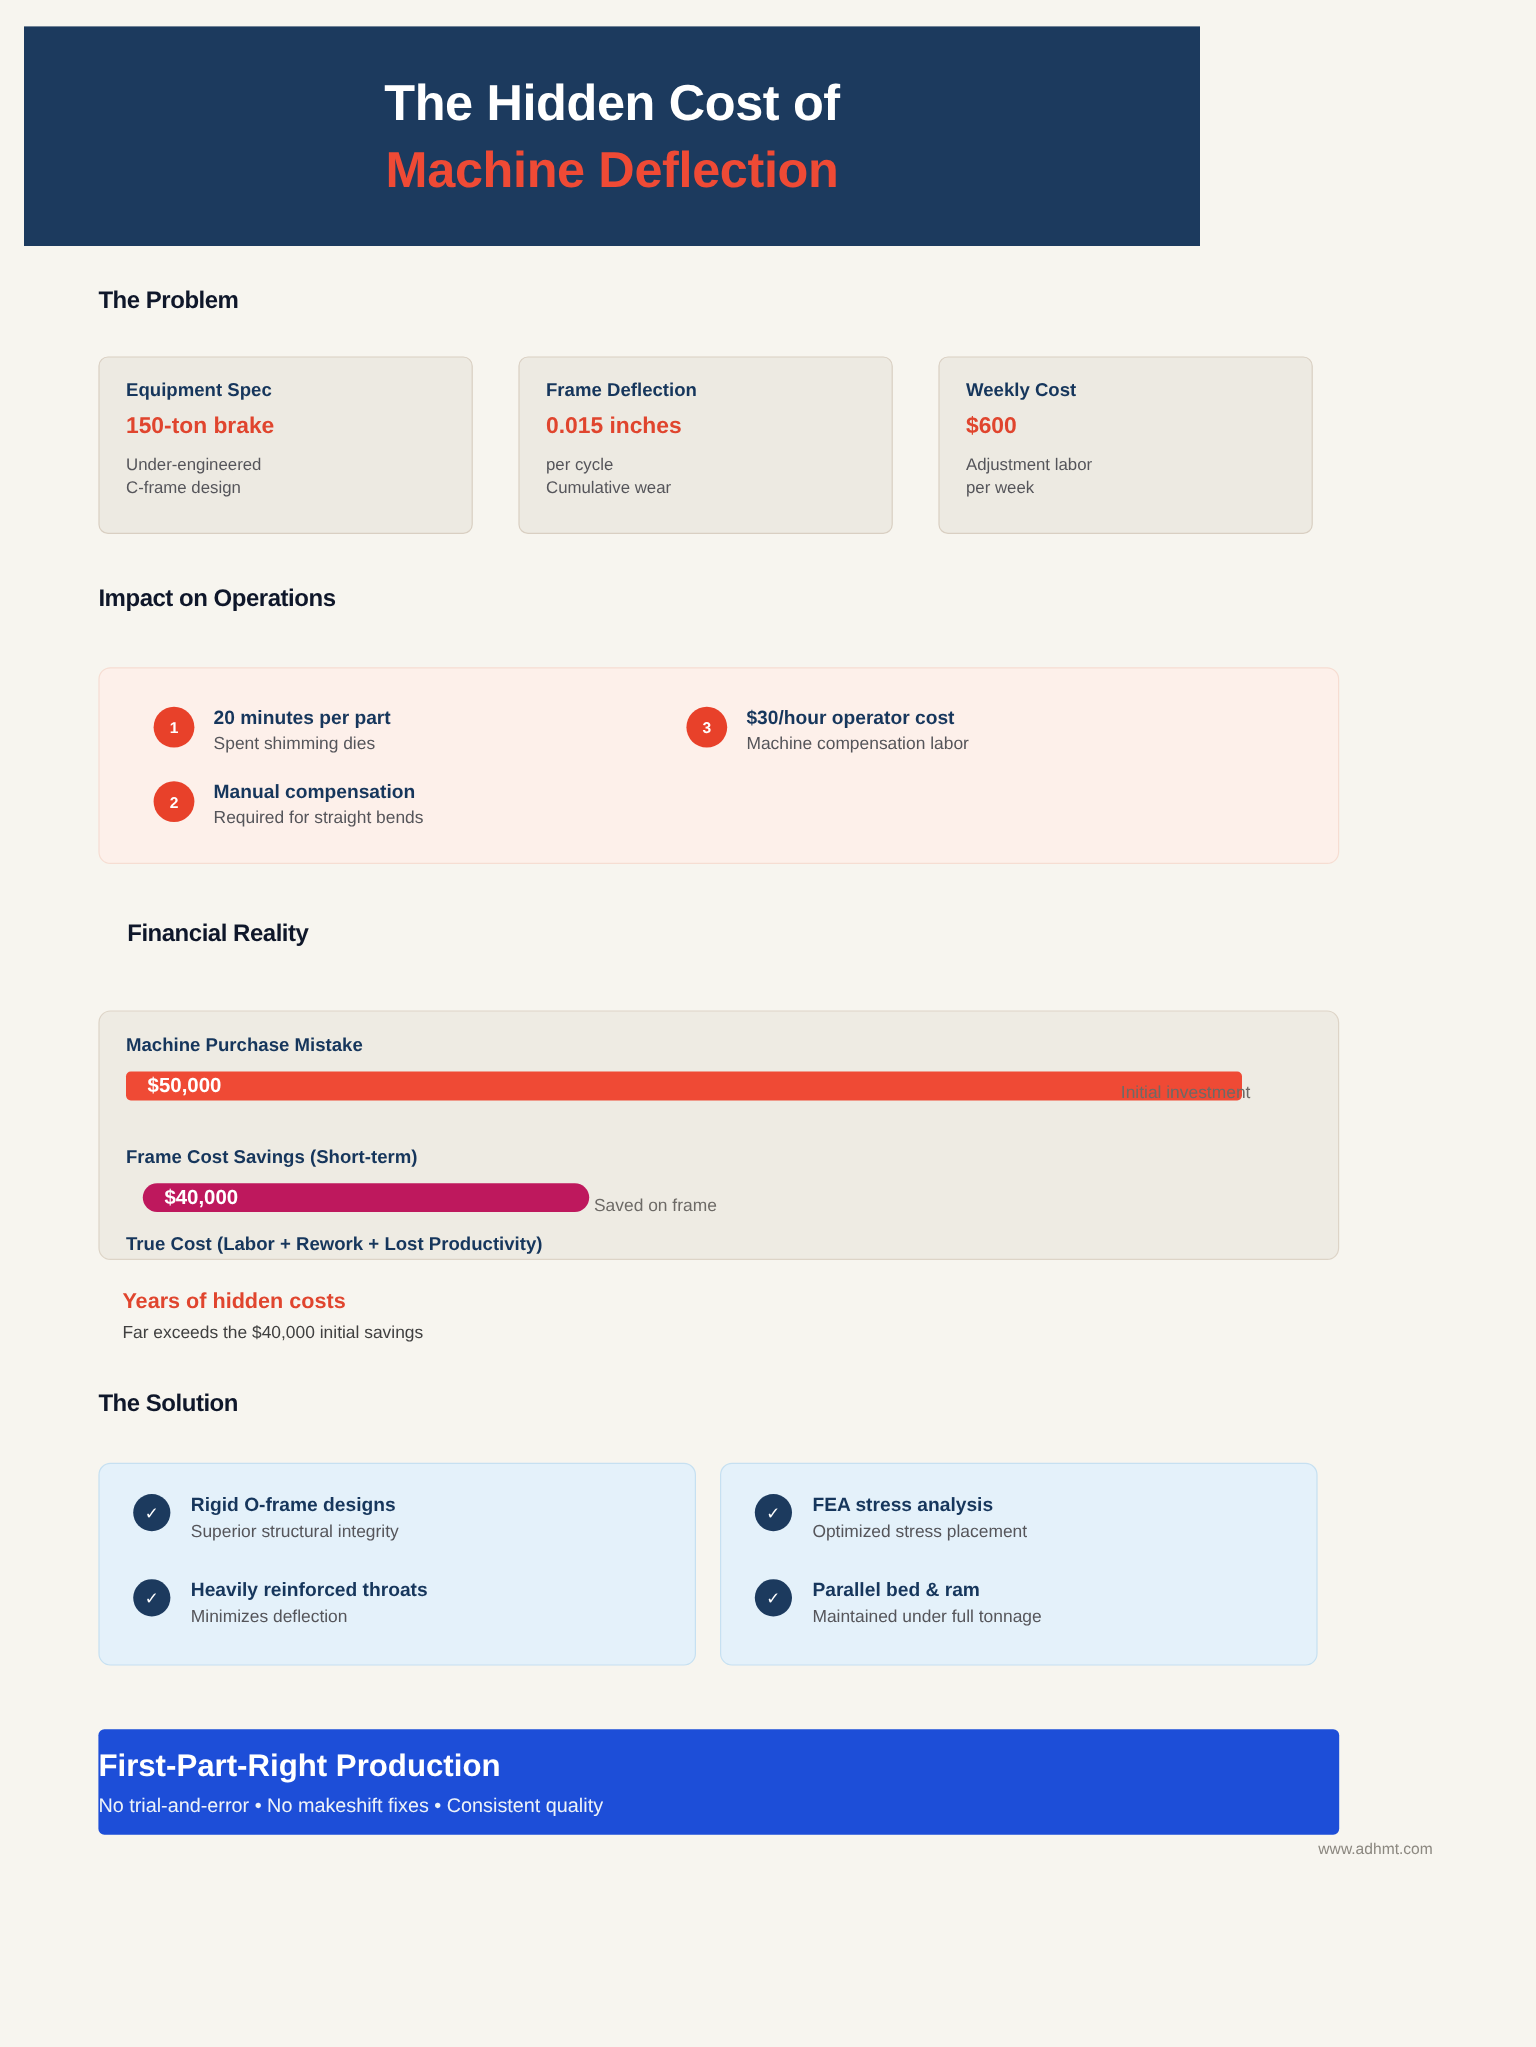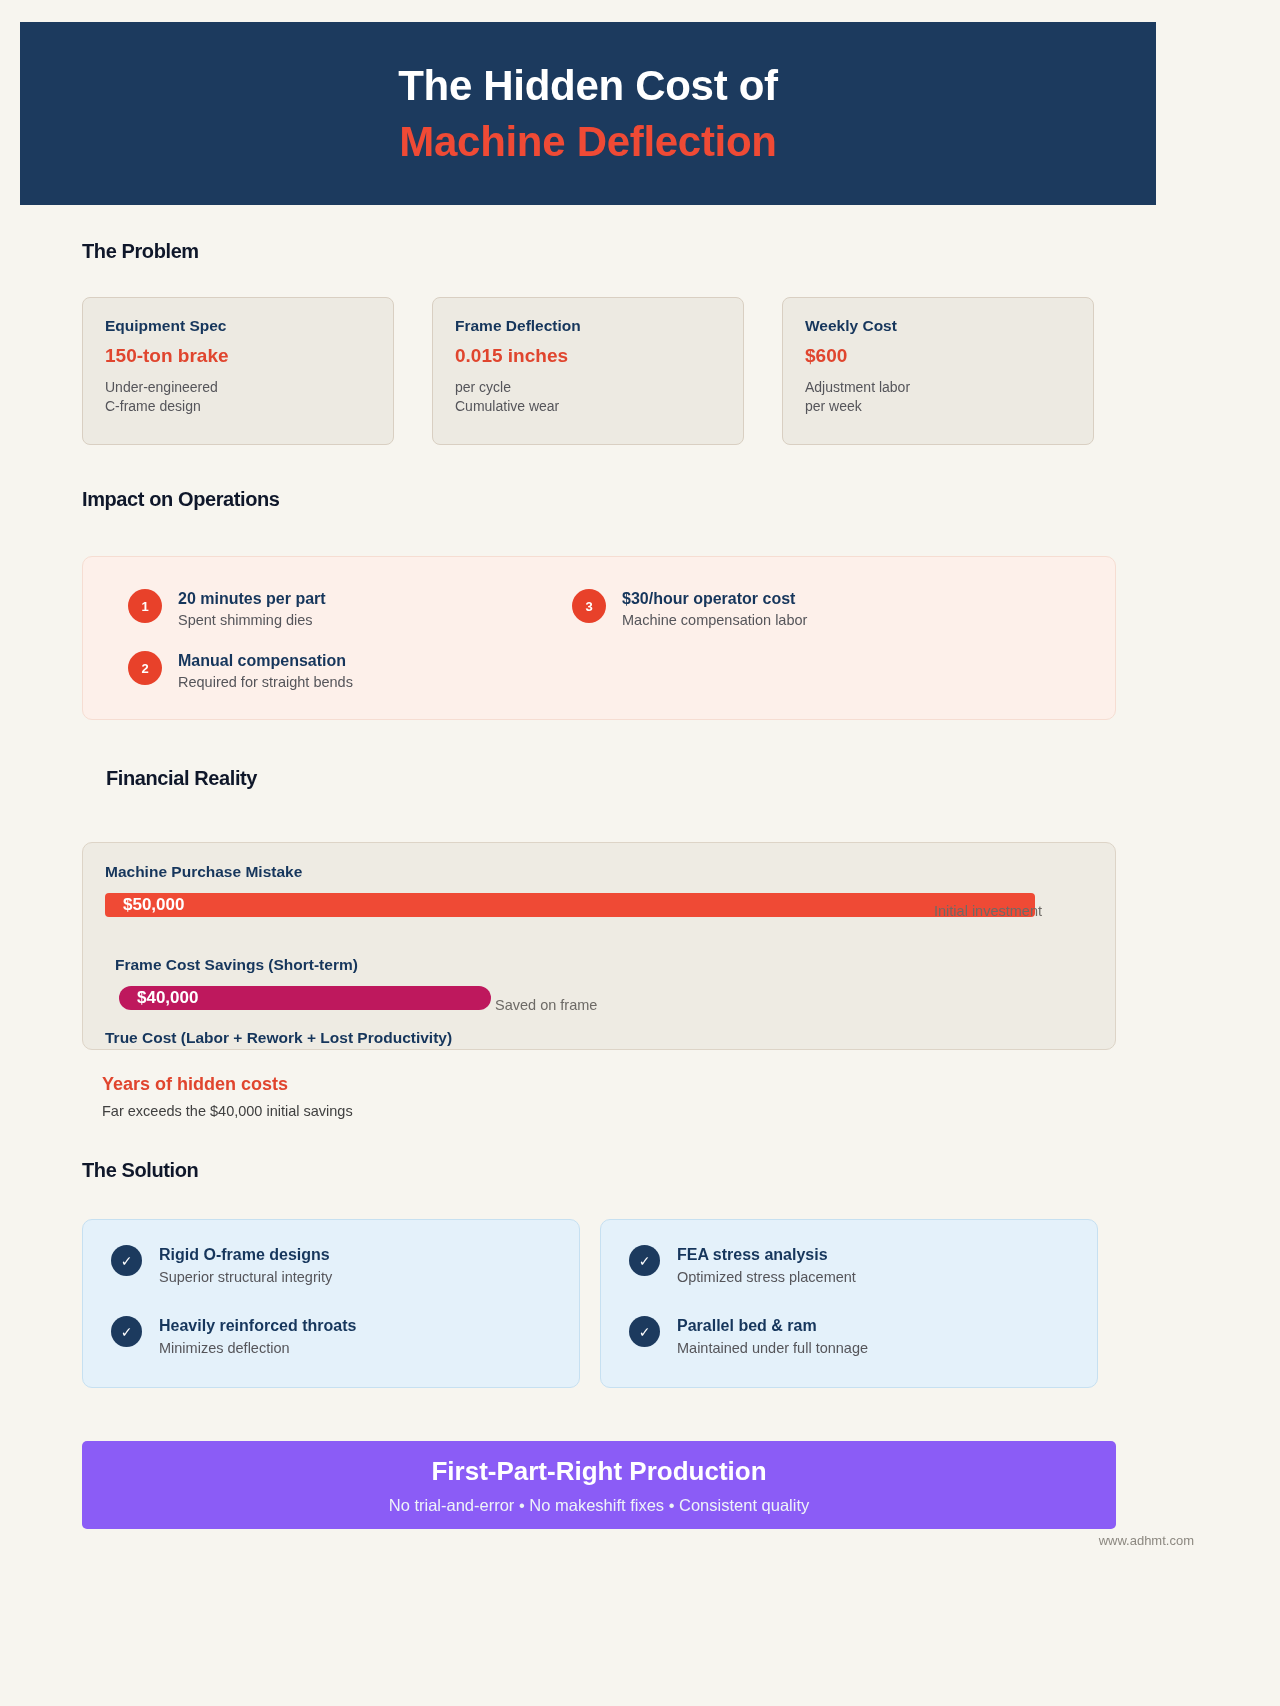--- a/index.html
+++ b/index.html
@@ -6,21 +6,21 @@
   html, body {
     width:1280px; height:1706px;
     background:#f7f5ef;
     font-family:"Liberation Sans", sans-serif;
     overflow:hidden;
   }
   .page { position:relative; width:1280px; height:1706px; background:#f7f5ef; }
 
   
   .header {
-    position:absolute; left:20px; top:22px; width:1136px; height:183px;
+    position:absolute; left:20px; top:22px; width:980px; height:183px;
     background:#1c3a5e; display:flex; flex-direction:column;
     align-items:center; justify-content:center;
   }
   .header-line1 {
     color:#ffffff; font-size:42px; font-weight:bold; letter-spacing:-0.3px;
     line-height:1.18;
   }
   .header-line2 {
     color:#ef4a35; font-size:42px; font-weight:bold; letter-spacing:-0.3px;
     line-height:1.18; margin-top:6px;
@@ -70,21 +70,21 @@
 
   
   .fin-card {
     position:absolute; left:82px; top:842px; width:1034px; height:208px;
     background:#eeebe3; border:1px solid #ddd4c7; border-radius:10px;
   }
   .fin-label {
     position:absolute; color:#16365c; font-size:15.5px; font-weight:bold;
   }
   #fl1 { left:22px; top:20px; }
-  #fl2 { left:32px; top:113px; }
+  #fl2 { left:22px; top:113px; }
   #fl3 { left:22px; top:186px; }
   .bar {
     position:absolute; height:24px; border-radius:4px;
     display:flex; align-items:center; color:#ffffff;
     font-size:17px; font-weight:bold; padding-left:18px;
   }
   #bar1 { left:22px; top:50px; width:930px; background:#ef4a35; }
   #bar2 { left:36px; top:143px; width:372px; background:#be185d;border-radius:14px; }
   .bar-note {
     position:absolute; color:#6d6a66; font-size:14.5px;
@@ -112,22 +112,22 @@
     background:#1c3a5e; color:#fff; font-size:14px;
     display:flex; align-items:center; justify-content:center; flex:0 0 31px;
   }
   .sol-text { margin-left:17px; padding-top:1px; }
   .sol-title { color:#16365c; font-size:16px; font-weight:bold; }
   .sol-sub   { color:#55555a; font-size:14.5px; margin-top:5px; }
 
   
   .footer-banner {
     position:absolute; left:82px; top:1441px; width:1034px; height:88px;
-    background:#8b5cf6; border-radius:5px;
-    display:flex; flex-direction:column; align-items:center; justify-content:center;
+    background:#1d4ed8; border-radius:5px;
+    display:flex; flex-direction:column; justify-content:center;
   }
   .footer-title { color:#ffffff; font-size:26px; font-weight:bold; }
   .footer-sub   { color:#eef3f8; font-size:16.5px; margin-top:9px; }
   .site-url {
     position:absolute; right:86px; top:1533px;
     color:#8c8880; font-size:13px;
   }
 </style>
 </head>
 <body>

